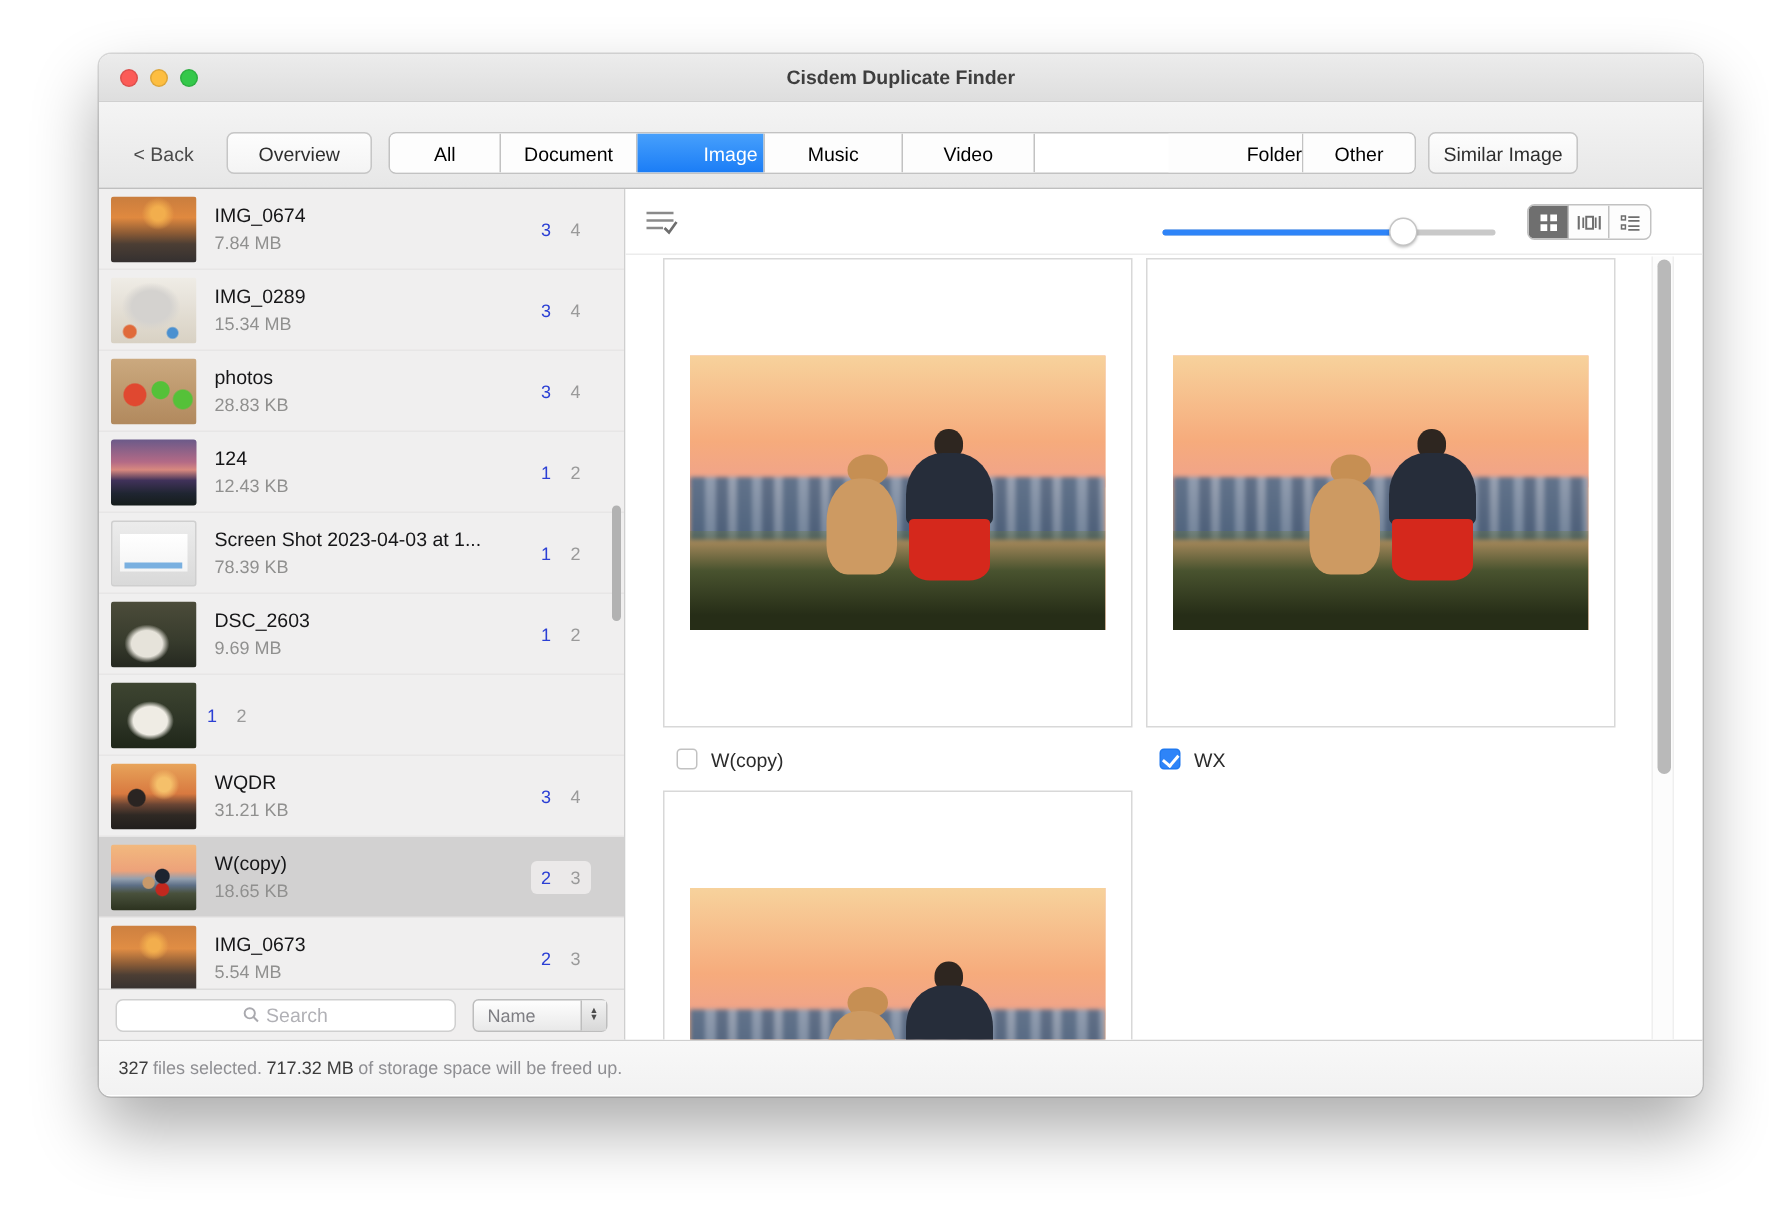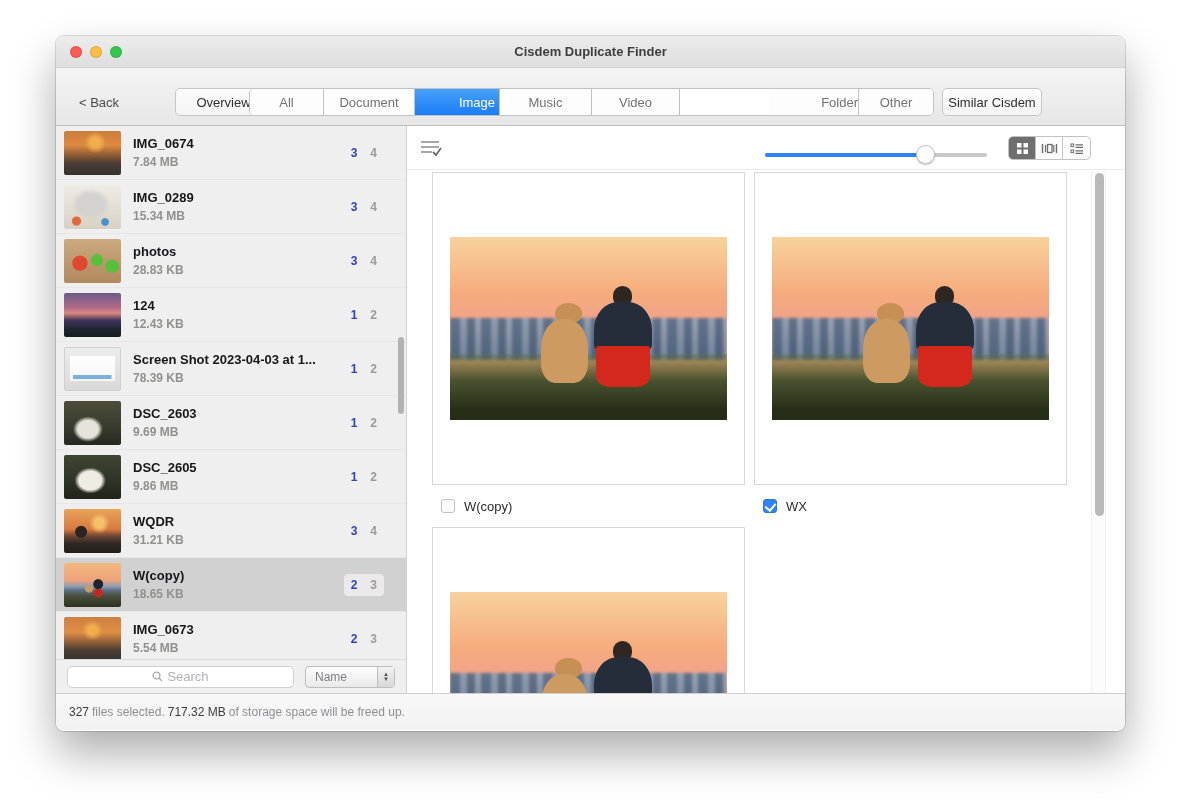--- a/index.html
+++ b/index.html
@@ -1,55 +1,55 @@
 <!DOCTYPE html>
 <html><head>
 <meta charset="utf-8">
 <style>
   * { box-sizing: border-box; margin: 0; padding: 0; }
   html,body { width:1179px; height:812px; background:#fff; font-family:"Liberation Sans", sans-serif; overflow:hidden; }
 
   .window {
-    position:absolute; left:56px; top:36px; width:1069px; height:695px;
+    position:absolute; left:66px; top:36px; width:1069px; height:695px;
     background:#fff; border-radius:8px; overflow:hidden;
     box-shadow:0 0 0 1px rgba(0,0,0,.14), 0 22px 45px rgba(0,0,0,.33);
   }
 
   
   .titlebar { height:32px; background:linear-gradient(#ececec,#dedede); border-bottom:1px solid #d0d0d0;
     display:flex; align-items:center; justify-content:center; position:relative; }
   .traffic { position:absolute; left:14px; top:10px; display:flex; gap:8px; }
   .light { width:12px; height:12px; border-radius:50%; border:1px solid rgba(0,0,0,.12); }
   .light.red{ background:#fc5b57; } .light.yellow{ background:#fdbe41; } .light.green{ background:#34c84a; }
   .title { font-size:13px; font-weight:700; color:#3e3e3e; }
 
   
   .navbar { height:58px; background:linear-gradient(#f4f4f4,#e7e7e7); border-bottom:1px solid #bfbfbf; position:relative; }
   .back { position:absolute; left:23px; top:27px; font-size:13px; color:#4a4a4a; cursor:default; }
   .btn { height:28px; border:1px solid #c6c6c6; border-radius:5px; background:linear-gradient(#fdfdfd,#f4f4f4);
     font-size:13px; color:#2e2e2e; display:flex; align-items:center; justify-content:center; }
-  .overview-btn { position:absolute; left:85px; top:20px; width:97px;margin-left:34px; }
+  .overview-btn { position:absolute; left:85px; top:20px; width:97px; }
   .segmented { position:absolute; left:193px; top:20px; height:28px; display:flex;
     border:1px solid #c2c2c2; border-radius:5px; overflow:hidden; background:#fff; }
-  .seg { display:flex; align-items:center; justify-content:center; font-size:13px; color:#737373;
+  .seg { display:flex; align-items:center; justify-content:center; font-size:13px; color:#000000;
     border-right:1px solid #c2c2c2; background:#fdfdfd; }
   .segmented .seg:last-of-type { border-right:none; }
   .segmented .seg:nth-child(1){ width:74px; } .segmented .seg:nth-child(2){ width:91px; }
   .segmented .seg:nth-child(3){ width:85px; } .segmented .seg:nth-child(4){ width:92px; }
   .segmented .seg:nth-child(5){ width:88px; } .segmented .seg:nth-child(6){ width:89px;margin-top:44px; }
   .segmented .seg:nth-child(7){ width:90px;justify-content:flex-end; } .segmented .seg:nth-child(8){ width:74px; }
   .seg.active { background:linear-gradient(#47a0fc,#1b7df6); color:#fff;padding-left:40px; }
   .similar-btn { position:absolute; left:886px; top:20px; width:100px; }
 
   
   .body { display:flex; height:567px; }
 
   
   .sidebar { width:351px; background:#f0efef; border-right:1px solid #cfcfcf; display:flex; flex-direction:column; position:relative; }
-  .rows { height:533px; overflow:hidden;font-weight:bold; }
+  .rows { height:533px; overflow:hidden; }
   .row { height:54px; display:flex; align-items:center; padding:0 8px; border-bottom:1px solid #e7e6e6; }
   .row.selected { background:#d2d1d1; }
   .thumb { width:57px; height:44px; flex:none; border-radius:2px; background:#999; position:relative; overflow:hidden; }
   .row-text { flex:1; min-width:0; padding-left:12px; }
   .row-name { font-size:13px; color:#161618; white-space:nowrap; overflow:hidden; }
   .row-size { font-size:12px; color:#90908f; margin-top:4px; }
   .counts { display:flex; gap:13px; font-size:12px; padding:4px 7px; border-radius:4px; margin-right:14px; flex:none; }
   .row.selected .counts { background:#ebe9e9; }
   .count-sel { color:#2b3fd4; } .count-tot { color:#9a9a9a; }
   .side-scroll-thumb { position:absolute; right:2px; top:211px; width:6px; height:77px; border-radius:3px; background:#b2b2b2; }
@@ -198,21 +198,21 @@
         <div class="seg">
           <span>Archive</span>
         </div>
         <div class="seg">
           <span>Folder</span>
         </div>
         <div class="seg">
           <span>Other</span>
         </div>
     </div>
-    <div class="btn similar-btn">Similar Cisdem</div>
+    <div class="btn similar-btn">Similar Image</div>
   </div>
 
   <div class="body">
 
     <div class="sidebar">
       <div class="rows">
         <div class="row">
             <div class="thumb thumb-sunset-road"></div>
             <div class="row-text">
               <div class="row-name">IMG_0674</div>
@@ -273,24 +273,20 @@
               <div class="row-name">DSC_2603</div>
               <div class="row-size">9.69 MB</div>
             </div>
             <div class="counts">
               <span class="count-sel">1</span>
               <span class="count-tot">2</span>
             </div>
           </div>
           <div class="row">
             <div class="thumb thumb-dog-forest-2"></div>
-            <div class="row-text">
-              <div class="row-name">DSC_2605</div>
-              <div class="row-size">9.86 MB</div>
-            </div>
             <div class="counts">
               <span class="count-sel">1</span>
               <span class="count-tot">2</span>
             </div>
           </div>
           <div class="row">
             <div class="thumb thumb-beach"></div>
             <div class="row-text">
               <div class="row-name">WQDR</div>
               <div class="row-size">31.21 KB</div>

